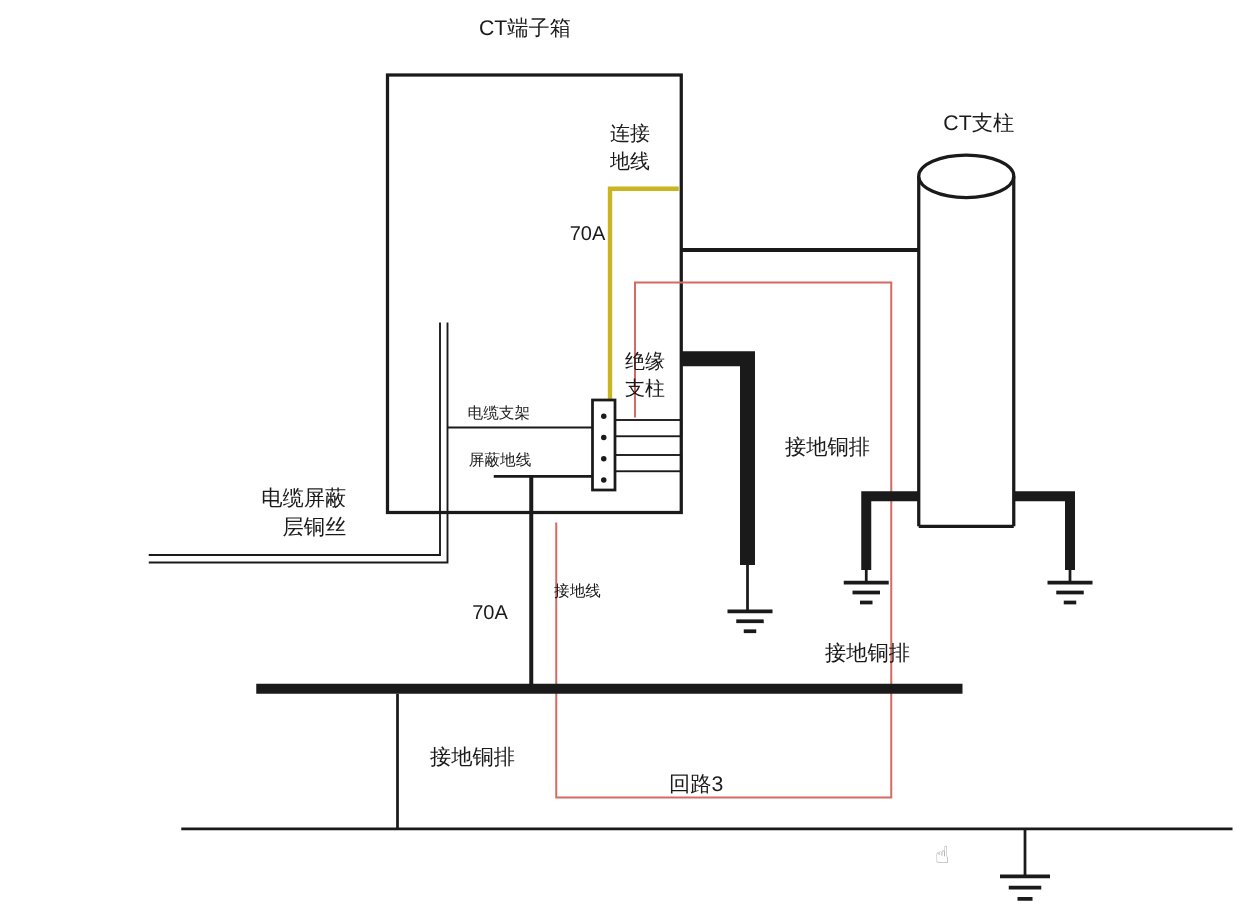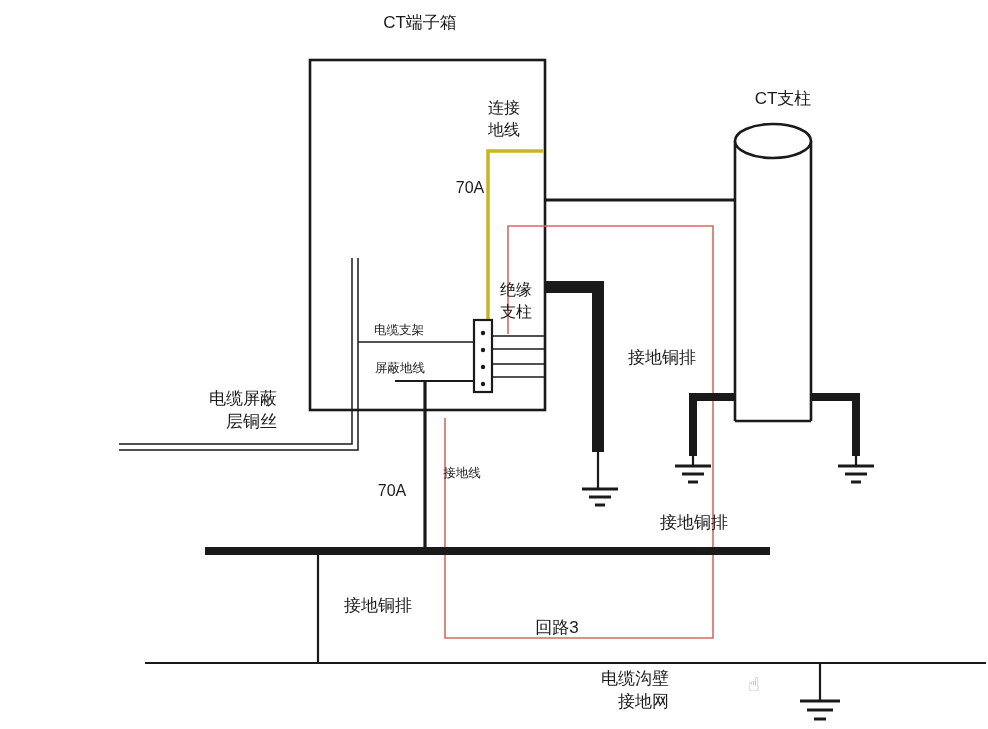--- a/index.html
+++ b/index.html
@@ -152,20 +152,18 @@
   <div class="label fs12" style="left:399px;top:322px">电缆支架</div>
   <div class="label fs12" style="left:400px;top:360px">屏蔽地线</div>
   <div class="label fs17" style="left:662px;top:347px">接地铜排</div>
   <div class="label fs17" style="left:243px;top:388px">电缆屏蔽
 层铜丝</div>
   <div class="label fs12" style="left:462px;top:465px">接地线</div>
   <div class="label fs16" style="left:392px;top:480px">70A</div>
   <div class="label fs17" style="left:694px;top:512px">接地铜排</div>
   <div class="label fs17" style="left:378px;top:595px">接地铜排</div>
   <div class="label fs17" style="left:557px;top:617px">回路3</div>
-  <div class="label fs17" style="left:635px;top:668px">电缆沟壁
-接地网</div>
 
   <div class="watermark" style="left:748px;top:673px">
     <span>☝</span>
   </div>
 
 </div>
 
 </body></html>

